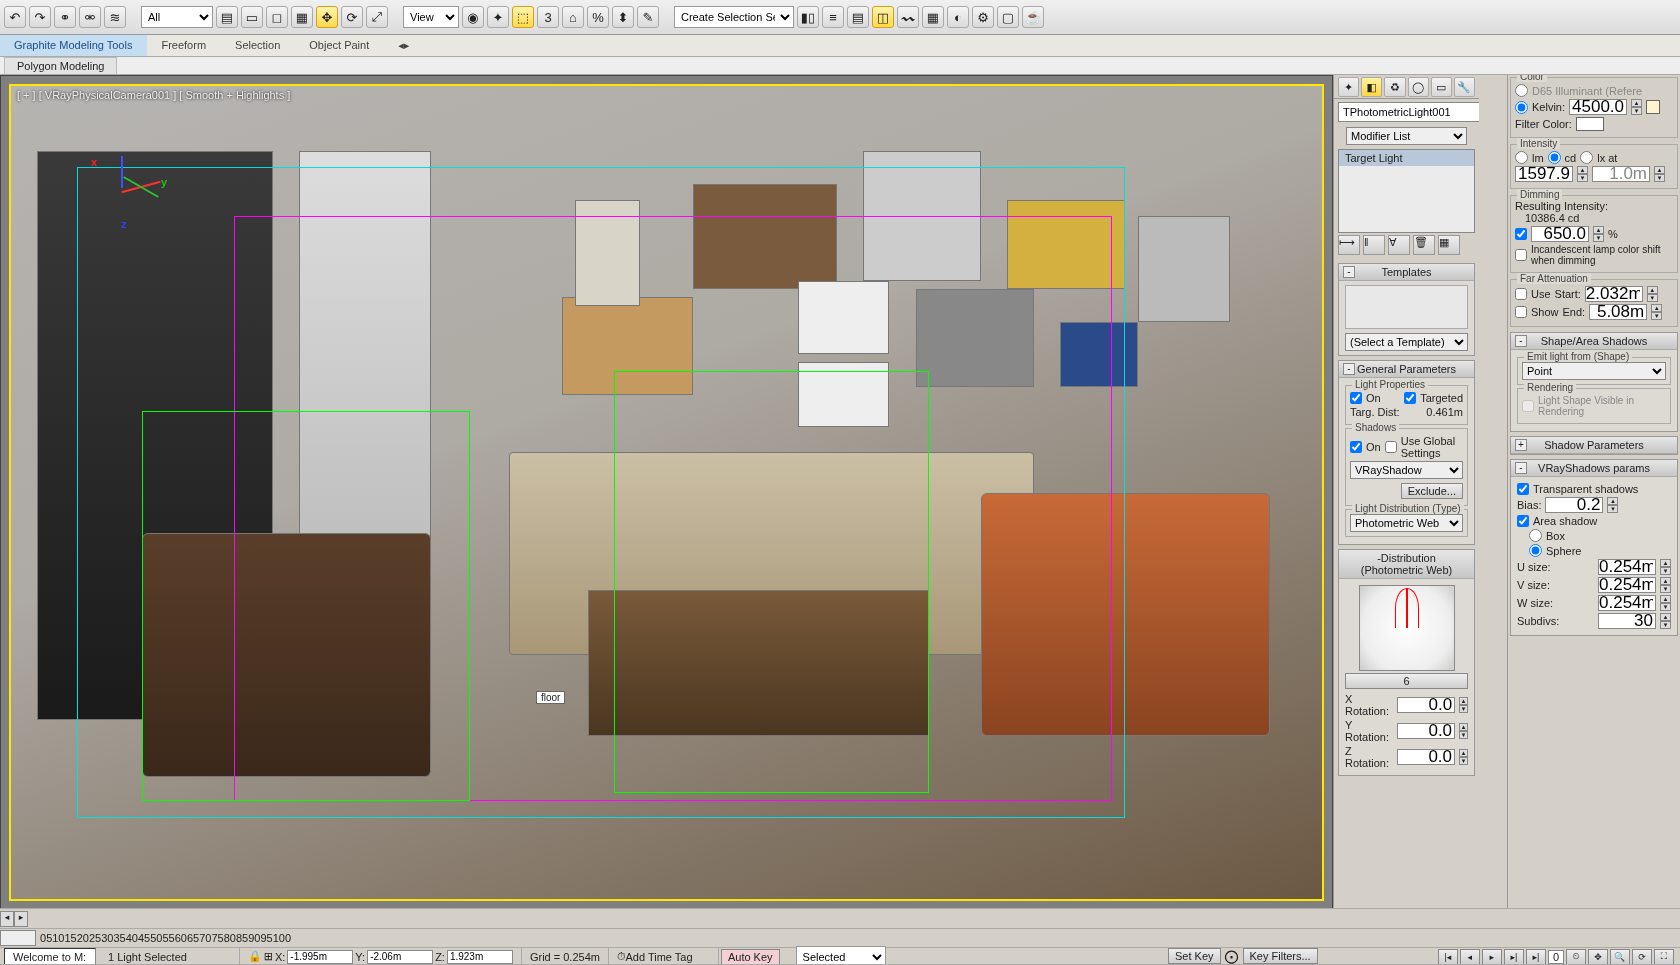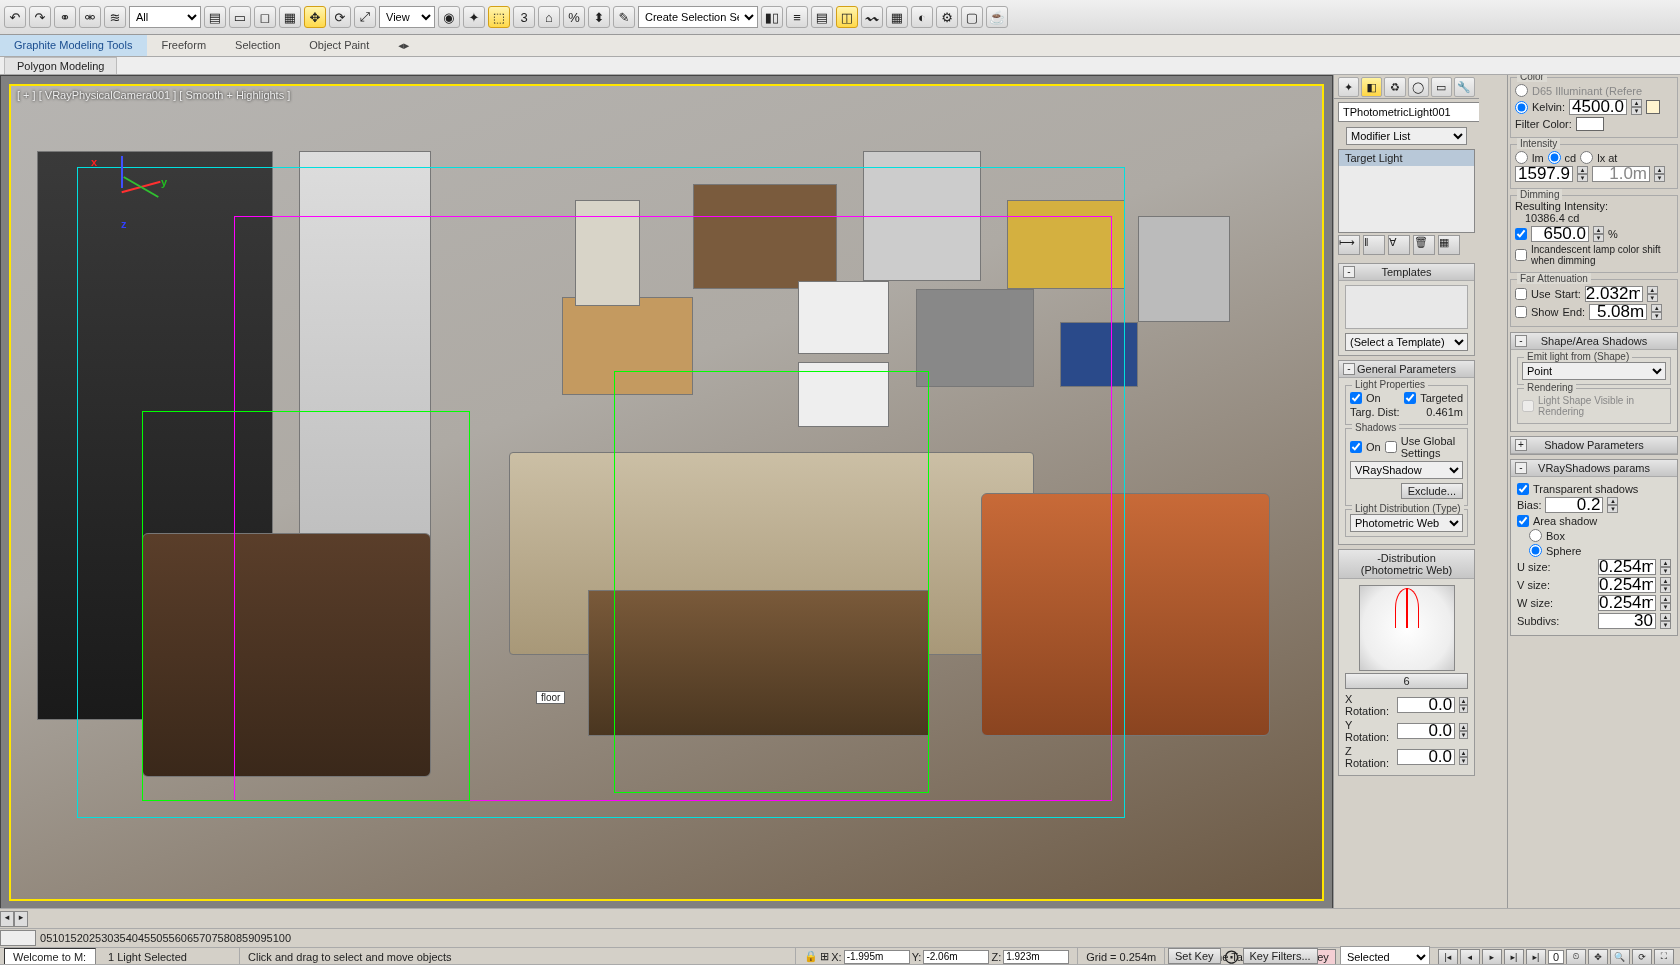--- a/index.html
+++ b/index.html
@@ -2,21 +2,21 @@
 <html><head>
 <meta charset="utf-8">
 <style>
 * { box-sizing: border-box; margin: 0; padding: 0; font-family: "Segoe UI", Tahoma, sans-serif; font-size: 11px; }
 body { background: #d4d0c8; width: 1680px; height: 965px; overflow: hidden; position: relative; color: #222; }
 
 
 .toolbar { height: 35px; background: linear-gradient(#f0f0f0,#dcdcdc); border-bottom: 1px solid #999; display:flex; align-items:center; padding: 0 4px; gap:3px; }
 .tb-btn { width: 22px; height: 22px; background: linear-gradient(#f5f5f5,#dadada); border:1px solid #aaa; border-radius:3px; display:flex;align-items:center;justify-content:center; cursor:pointer; font-size:13px; }
 .tb-btn.active { background:linear-gradient(#fff5b0,#ffd94a); border-color:#d4a017; }
-.tb-sel { height:22px; border:1px solid #999; background:#fff; font-size:11px; padding:0 2px; }
+.tb-sel { height:22px; border:1px solid #999; background:#fff; font-size:11px; padding:0 2px;margin-left:12px; }
 .tb-sel.wide{width:72px} .tb-sel.w2{width:56px} .tb-sel.w3{width:120px}
 
 
 .ribbon { height: 22px; background:#e9e7e2; border-bottom:1px solid #aaa; display:flex; align-items:stretch; }
 .rib-tab { padding:4px 14px; font-size:11px; color:#444; border-right:1px solid transparent; }
 .rib-tab.active { background:#c5ddf0; color:#1a4; color:#1a4d8f; }
 .ribbon2 { height:18px; background:#eee; border-bottom:1px solid #aaa; display:flex; align-items:center;}
 .rib2-tab { padding:2px 12px; font-size:11px; background:#e3e3e3; border:1px solid #bbb; border-bottom:none; margin-left:4px;}
 
 
@@ -479,21 +479,20 @@
       <span>85</span>
       <span>90</span>
       <span>95</span>
       <span>100</span>
     </div>
 </div>
 
 <div class="status">
   <div class="cell" style="width:92px;background:#fff;border:1px inset #888;margin:1px 4px;">Welcome to M:</div>
   <div class="cell" style="width:140px">1 Light Selected</div>
-  <div class="cell" style="flex:1">Click and drag to select and move objects</div>
   <div class="cell coords">
     <span>🔒</span>
     <span>⊞</span>
     X:<input type="text" value="-1.995m" style="">
     Y:<input type="text" value="-2.06m" style="">
     Z:<input type="text" value="1.923m" style="">
   </div>
   <div class="cell">Grid = 0.254m</div>
   <div class="cell" style="width:110px">⏱ <span>Add Time Tag</span></div>
   <div class="cell" style="border:none;padding:0 2px;">

